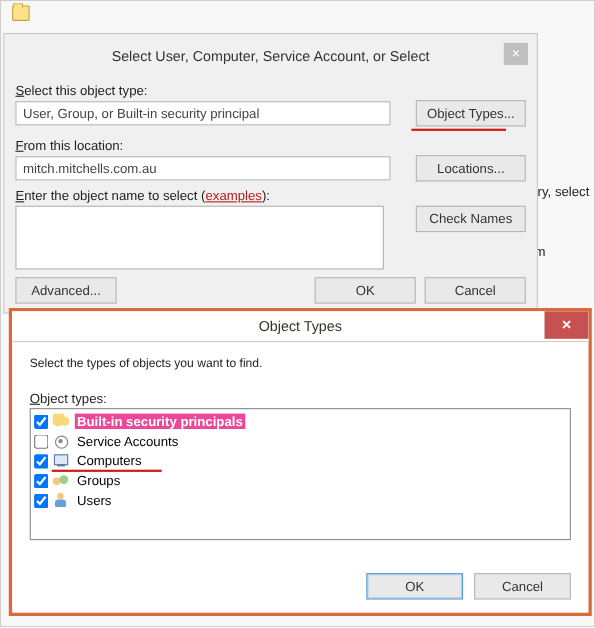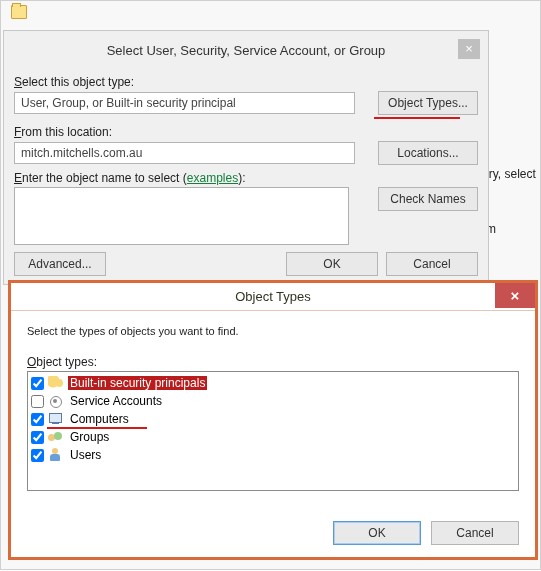--- a/index.html
+++ b/index.html
@@ -20,41 +20,41 @@
     .dlg1-close { position: absolute; top: 8px; right: 8px; width: 22px; height: 20px; background: #bfbfbf; color: #fff; text-align: center; line-height: 20px; font-size: 13px; cursor: pointer; }
     .dlg1-body { position: absolute; left: 10px; right: 10px; top: 44px; bottom: 8px; }
     .lbl { font-size: 12px; color: #222; margin-bottom: 2px; display: block; }
     .lbl .ul { text-decoration: underline; }
     .txt { width: 341px; height: 22px; border: 1px solid #b5b5b5; background: #fff; padding: 2px 6px; font-size: 12px; color: #333; }
     .txt.ro { color: #444; }
     .btn { width: 100px; height: 24px; background: #e9e9e9; border: 1px solid #b5b5b5; font-size: 12px; color: #333; cursor: pointer; }
     .row { display: flex; align-items: center; gap: 10px; margin-bottom: 6px; }
     .row .right { margin-left: auto; }
     .redline { height: 2px; background: #d11a1a; }
-    .link { color: #15803d; text-decoration: underline; cursor: pointer; }
+    .link { color: #b91c1c; text-decoration: underline; cursor: pointer; }
     .bigtxt { width: 335px; height: 58px; border: 1px solid #b0b0b0; background: #fff; }
 
     .bottom-row { position: absolute; bottom: 0; left: 0; right: 0; display: flex; }
     .bottom-row .btn { width: 92px; }
     .bottom-row .spacer { flex: 1; }
 
     
     .dlg2 { position: absolute; left: 8px; top: 280px; width: 530px; height: 280px; background: #fff; border: 3px solid #d96b3a; z-index: 10; }
     .dlg2-titlebar { height: 28px; background: #fff; position: relative; border-bottom: 1px solid #e6c7b5; }
     .dlg2-title { position: absolute; top: 6px; left: 0; right: 0; text-align: center; font-size: 13px; color: #332; }
     .dlg2-close { position: absolute; top: 0; right: 0; width: 40px; height: 25px; background: #c75050; color: #fff; text-align: center; line-height: 25px; font-size: 15px; font-weight: bold; cursor: pointer; }
     .dlg2-body { padding: 14px 16px 0 16px; }
     .dlg2-msg { font-size: 11px; color: #222; margin-bottom: 18px; }
     .dlg2-lbl { font-size: 12px; color: #222; margin-bottom: 2px; }
     .listbox { border: 1px solid #8a8a8a; height: 120px; background: #fff; padding: 2px 3px; }
     .li { display: flex; align-items: center; height: 18px; gap: 4px; }
     .li input[type=checkbox] { width: 13px; height: 13px; }
     .li .icon { width: 16px; height: 14px; display: inline-block; position: relative; }
     .li .txtlabel { font-size: 12px; padding: 0 2px; white-space: nowrap; }
-    .li.selected .txtlabel { background: #b91c1c; color: #fff; }
+    .li.selected .txtlabel { background: #ec4899; color: #fff; font-weight: bold; }
     .li .redline-item { position: absolute; left: 16px; right: auto; width: 100px; height: 2px; background: #d11a1a; bottom: -1px; }
 
     
     .ico-principal { background: radial-gradient(circle at 5px 5px, #f9d977 0 6px, transparent 7px); }
     .ico-principal::after{content:'';position:absolute;left:8px;top:3px;width:7px;height:8px;background:#f9d977;border-radius:50%;}
     .ico-service { }
     .ico-service::before{content:'';position:absolute;left:2px;top:2px;width:10px;height:10px;border:1.5px solid #888;border-radius:50%;}
     .ico-service::after{content:'';position:absolute;left:5px;top:5px;width:4px;height:4px;background:#888;border-radius:50%;}
     .ico-computer { }
     .ico-computer::before{content:'';position:absolute;left:1px;top:1px;width:11px;height:8px;background:#dce9f7;border:1px solid #5a7aa5;}
@@ -78,21 +78,21 @@
   <div class="bg-title">Advanced Security Settings for clients</div>
   <div class="bg-right-text1">entry, select th</div>
   <div class="bg-right-text2">from</div>
   <div class="bg-dates">
     <div>2013</div>
     <div>013 5</div>
   </div>
 </div>
 
 <div class="dlg1">
-  <div class="dlg1-title">Select User, Security, Service Account, or Group</div>
+  <div class="dlg1-title">Select User, Computer, Service Account, or Select</div>
   <div class="dlg1-close">×</div>
   <div class="dlg1-body">
 
     <label class="lbl"><span class="ul">S</span><span>elect this object type:</span></label>
     <div class="row">
       <input class="txt ro" readonly="" value="User, Group, or Built-in security principal" style="">
       <button class="btn right">Object Types...</button>
     </div>
     <div class="redline" style="width:86px;margin-left:360px;margin-top:-4px;margin-bottom:6px"></div>
 

